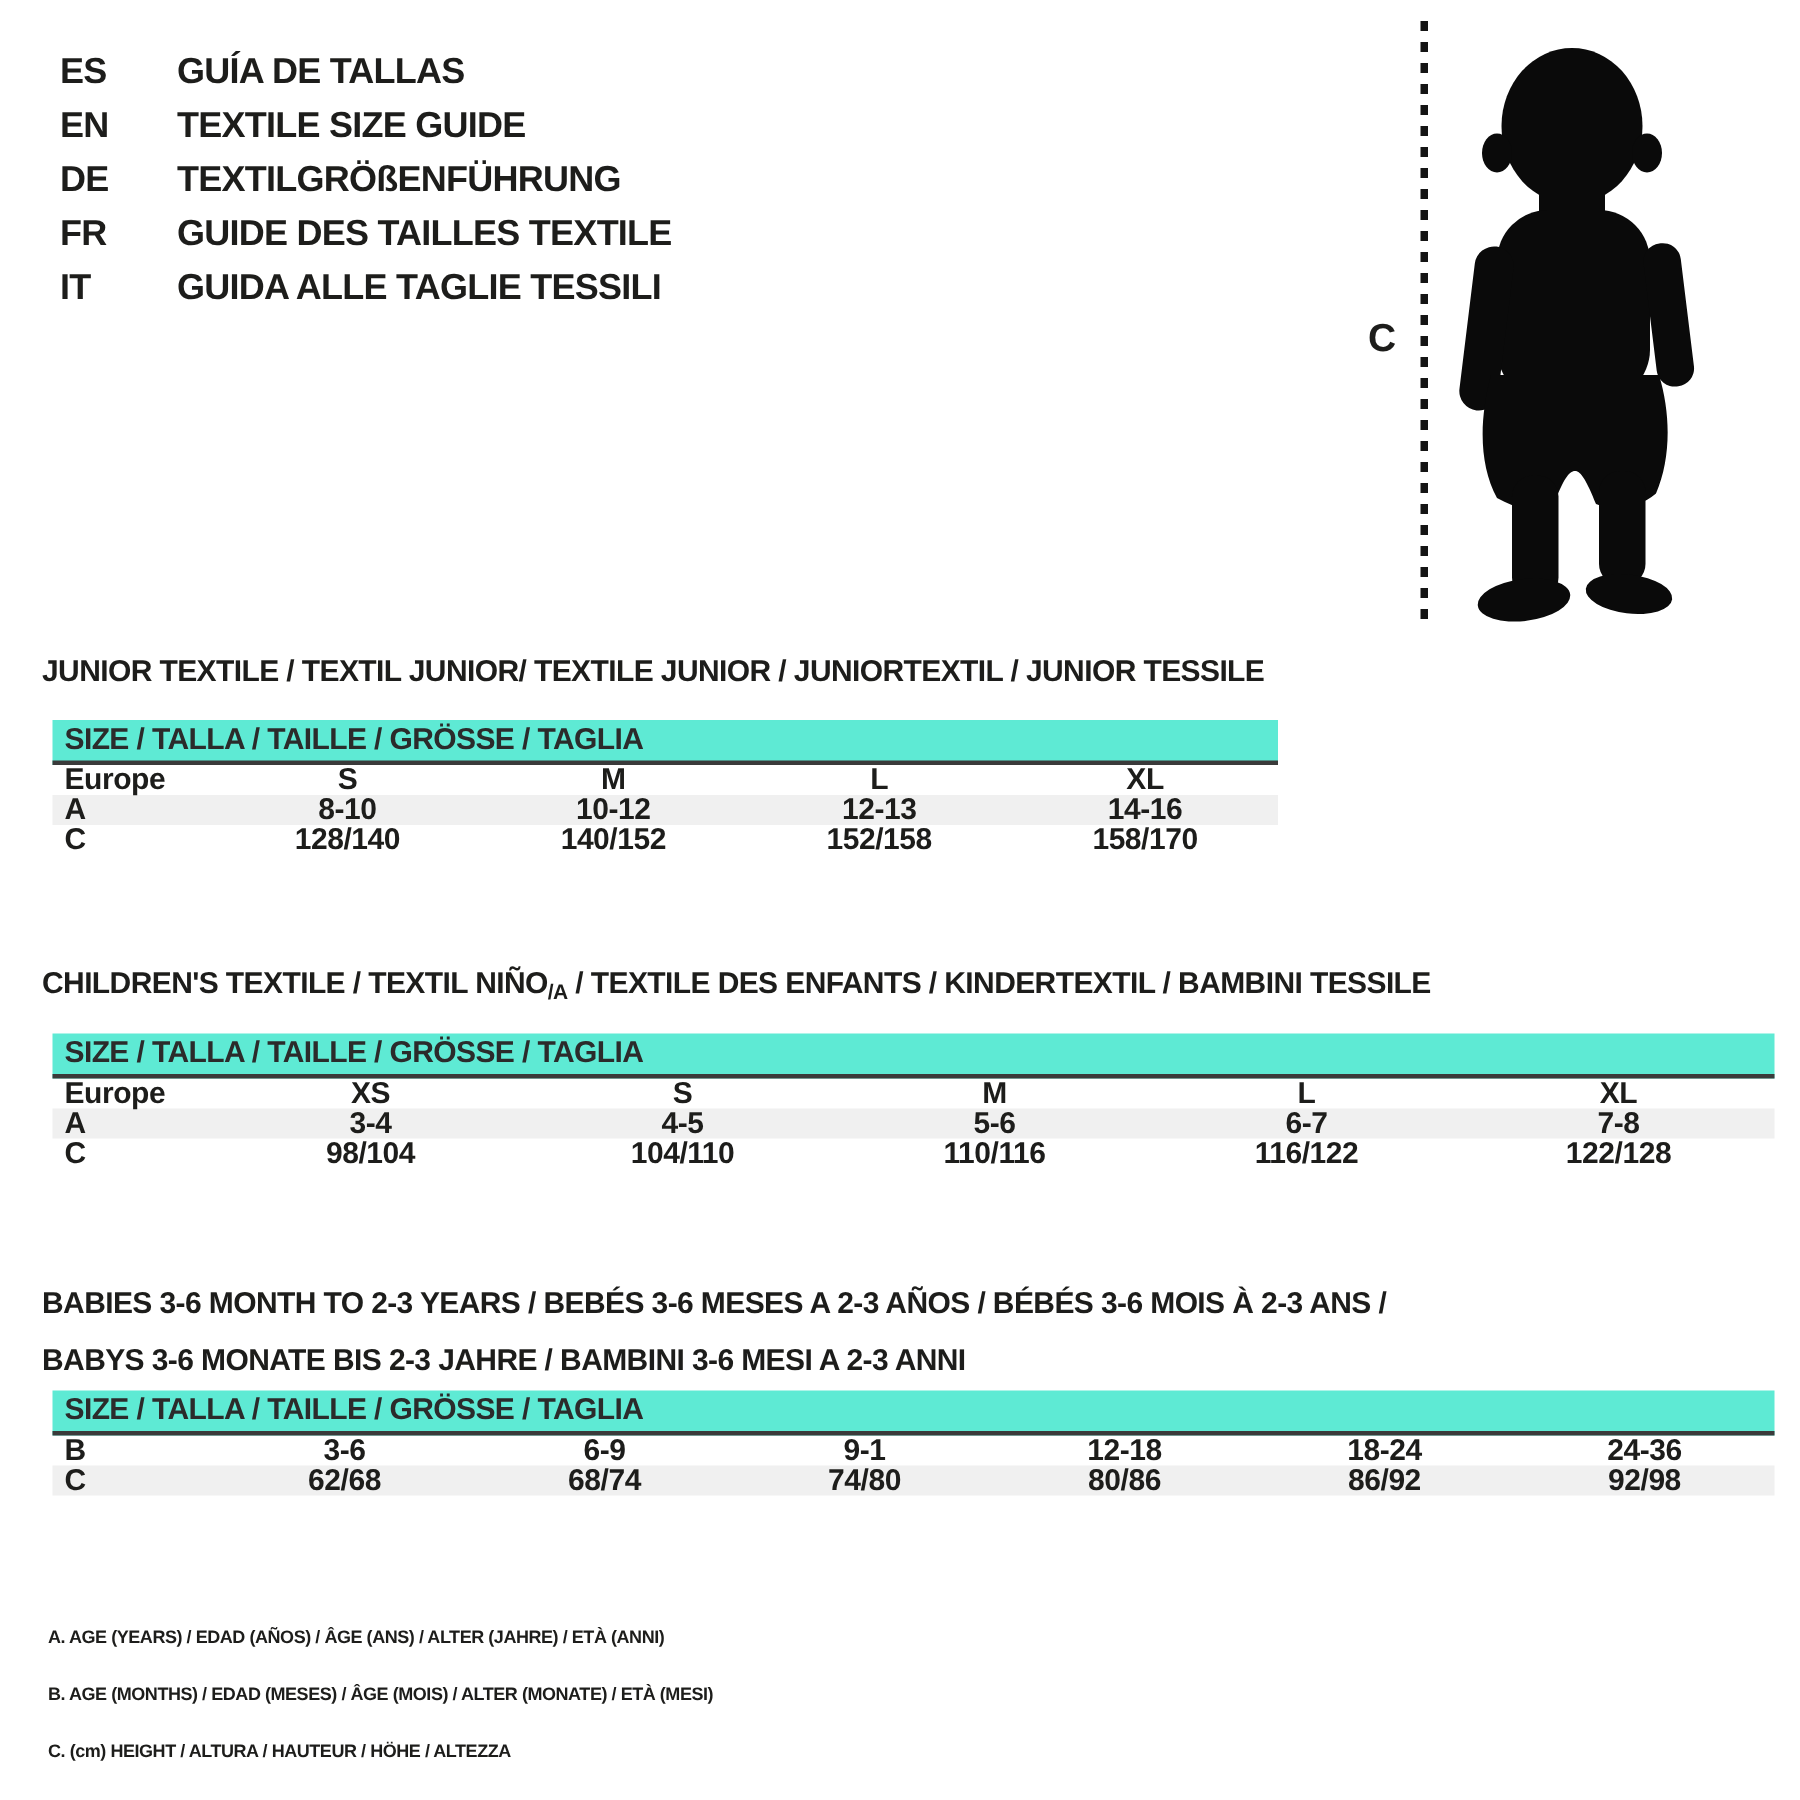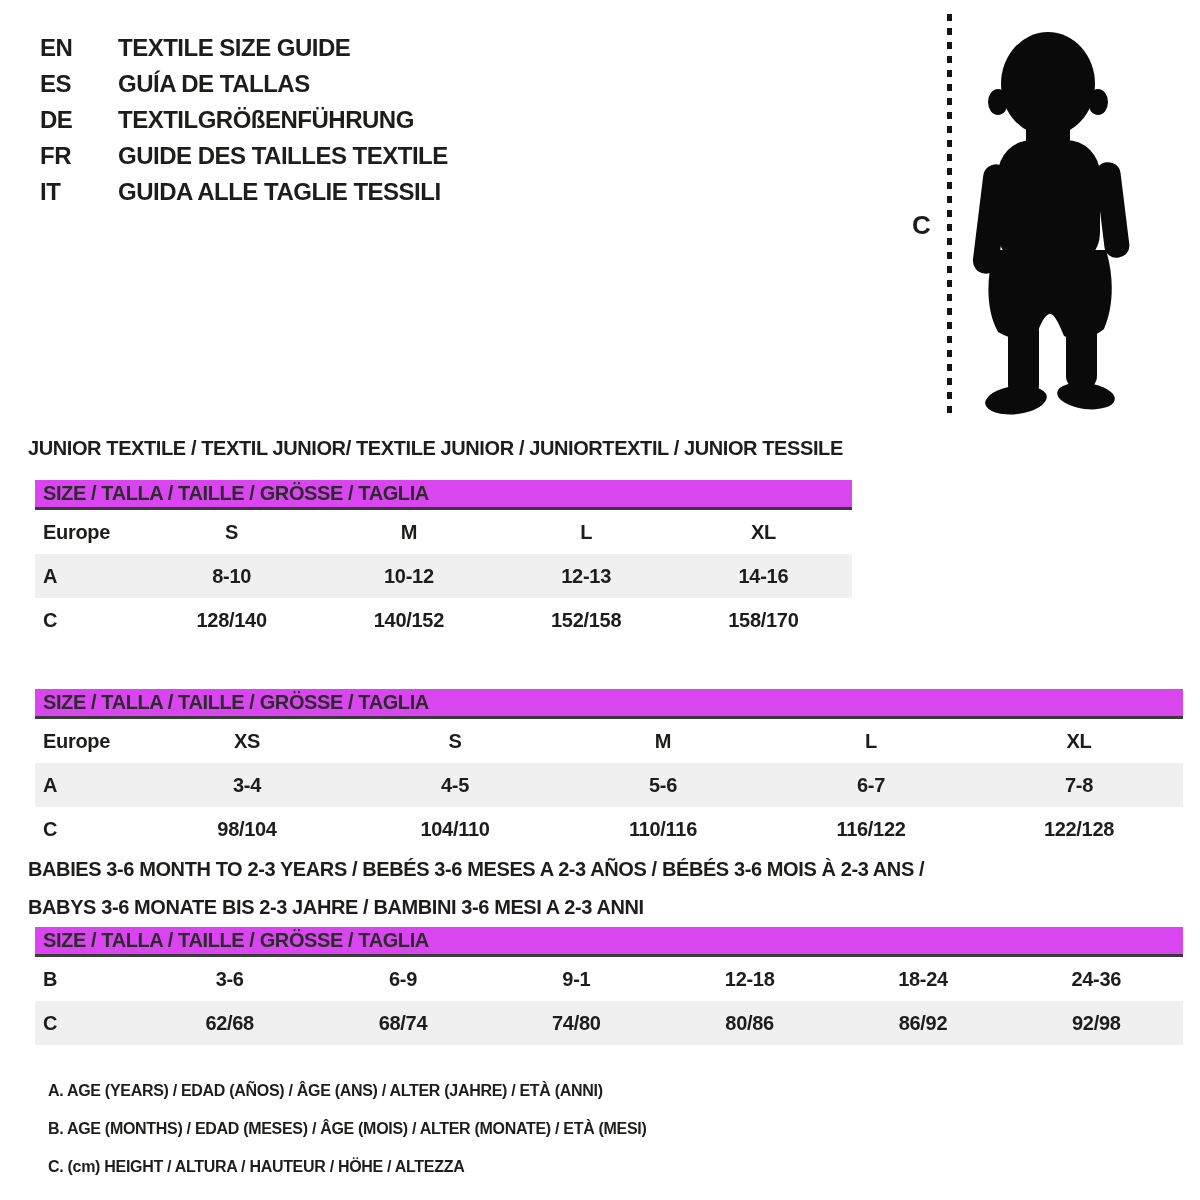--- a/index.html
+++ b/index.html
@@ -37,46 +37,46 @@
   .title-babies { top:850px; line-height:38px; }
   .sub-a { font-size:14px; position:relative; top:4px; }
 
   
   .size-table { position:absolute; }
   .junior-table  { left:35px; top:480px;  width:817px; }
   .children-table{ left:35px; top:689px;  width:1148px; }
   .babies-table  { left:35px; top:927px;  width:1148px; }
 
   .size-bar {
-    height:27px; background:#d946ef; border-bottom:3px solid #3a3a3a;
+    height:27px; background:#5eead4; border-bottom:3px solid #3a3a3a;
     display:flex; align-items:center; padding-left:8px;
     font-size:20px; letter-spacing:-0.4px; color:#2b2b2b;
   }
-  .t-row { display:flex; height:44px; align-items:center; font-size:20px; letter-spacing:-0.3px; }
+  .t-row { display:flex; height:20px; align-items:center; font-size:20px; letter-spacing:-0.3px; }
   .t-row.shaded { background:#f0f0f0; }
   .t-label { width:100px; padding-left:8px; }
   .t-cell { flex:1; text-align:center; }
 
   
-  .legend { position:absolute; left:48px; top:1072px; font-size:16px; letter-spacing:-0.3px; }
+  .legend { position:absolute; left:32px; top:1072px; font-size:12px; letter-spacing:-0.3px; }
   .legend-line { height:38px; line-height:38px; white-space:nowrap; }
 </style>
 </head>
 <body>
 
 <div class="page">
 
   <div class="lang-block">
     <div class="lang-row">
+      <span class="lang-code">ES</span>
+      <span class="lang-title">GUÍA DE TALLAS</span>
+    </div>
+    <div class="lang-row">
       <span class="lang-code">EN</span>
       <span class="lang-title">TEXTILE SIZE GUIDE</span>
-    </div>
-    <div class="lang-row">
-      <span class="lang-code">ES</span>
-      <span class="lang-title">GUÍA DE TALLAS</span>
     </div>
     <div class="lang-row">
       <span class="lang-code">DE</span>
       <span class="lang-title">TEXTILGRÖßENFÜHRUNG</span>
     </div>
     <div class="lang-row">
       <span class="lang-code">FR</span>
       <span class="lang-title">GUIDE DES TAILLES TEXTILE</span>
     </div>
     <div class="lang-row">
@@ -124,20 +124,23 @@
     </div>
     <div class="t-row">
       <div class="t-label">C</div>
       <div class="t-cell">128/140</div>
       <div class="t-cell">140/152</div>
       <div class="t-cell">152/158</div>
       <div class="t-cell">158/170</div>
     </div>
   </div>
 
+  <div class="section-title title-children">
+    <span>CHILDREN'S TEXTILE / TEXTIL NIÑO</span><span class="sub-a">/A</span><span> / TEXTILE DES ENFANTS / KINDERTEXTIL / BAMBINI TESSILE</span>
+  </div>
 
   <div class="size-table children-table">
     <div class="size-bar">SIZE / TALLA / TAILLE / GRÖSSE / TAGLIA</div>
     <div class="t-row">
       <div class="t-label">Europe</div>
       <div class="t-cell">XS</div>
       <div class="t-cell">S</div>
       <div class="t-cell">M</div>
       <div class="t-cell">L</div>
       <div class="t-cell">XL</div>

